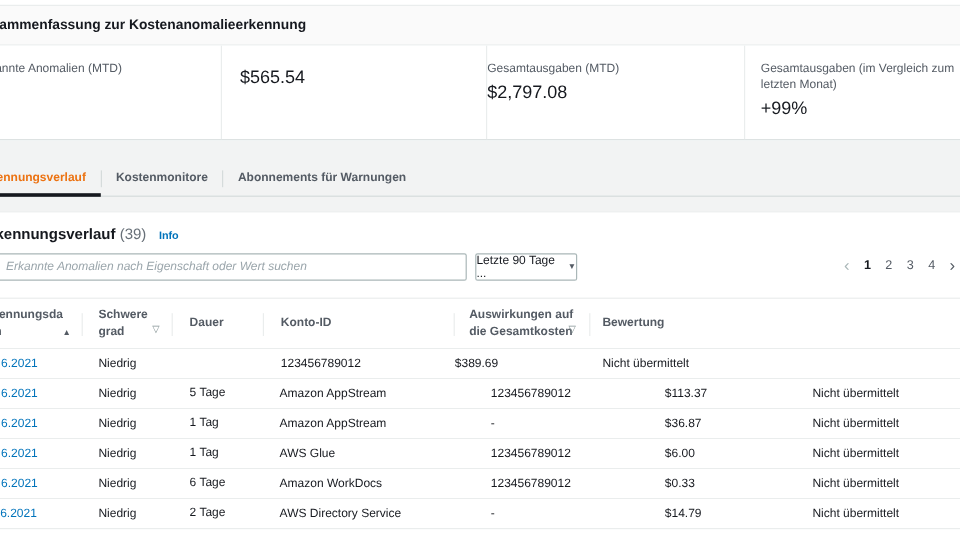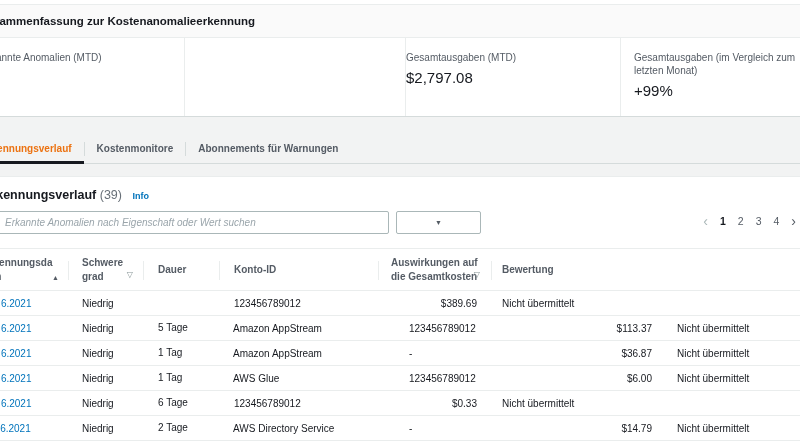--- a/index.html
+++ b/index.html
@@ -88,39 +88,40 @@
   .th.c2 .sort-able { right:11px; bottom:9px; font-size:8px; color:#879596; }
   .th.c6 .sort-able { right:12px; bottom:9px; font-size:8px; color:#879596; }
 
   .tr { display:flex; height:25px; align-items:center; border-bottom:1px solid #eaeded;
         font-size:10px; color:#16191f; background:#fff; }
   .td { overflow:hidden; white-space:nowrap; }
   .td.c1 { padding-left:37px; }
   .td.c1 a { color:#0073bb; text-decoration:none; cursor:pointer; }
   .td.c2 { padding-left:13px; } .td.c3 { padding-left:14px;margin-top:48px; }
   .td.c4 { padding-left:13px; } .td.c5 { padding-left:14px; }
-  .td.c6 { text-align:right; padding-right:15px; }
+  .td.c6 { padding-right:15px; }
   .td.c7 { padding-left:10px; }
 </style>
 </head>
 <body>
 
 <div class="viewport">
   <div class="page">
 
     <div class="top-sliver"></div>
 
     <div class="sum-card">
       <div class="sum-head">Zusammenfassung zur Kostenanomalieerkennung</div>
       <div class="sum-body">
         <div class="kpi kpi1">
           <div class="kpi-label">Erkannte Anomalien (MTD)</div>
           <div class="kpi-value"></div>
         </div>
         <div class="kpi kpi2">
+          <div class="kpi-value">$565.54</div>
         </div>
         <div class="kpi kpi3">
           <div class="kpi-label">Gesamtausgaben (MTD)</div>
           <div class="kpi-value">$2,797.08</div>
         </div>
         <div class="kpi kpi4">
           <div class="kpi-label">Gesamtausgaben (im Vergleich zum letzten Monat)</div>
           <div class="kpi-value">+99%</div>
         </div>
       </div>
@@ -139,20 +140,21 @@
     <div class="table-card">
       <div class="section-head">
         <span class="section-title">Erkennungsverlauf</span>
         <span class="section-count">(39)</span>
         <span class="info-link">Info</span>
       </div>
 
       <div class="toolbar">
         <input class="search-input" type="text" placeholder="Erkannte Anomalien nach Eigenschaft oder Wert suchen" style="">
         <div class="range-btn">
+          <span>Letzte 90 Tage ...</span>
           <span class="caret">▼</span>
         </div>
         <div class="pagination">
           <span class="page-chevron disabled">‹</span>
           <span id="page-nums" style="display:flex;gap:12px;">
               <span class="page-num active">1</span>
               <span class="page-num">2</span>
               <span class="page-num">3</span>
               <span class="page-num">4</span>
             </span>
@@ -221,20 +223,21 @@
           <div class="td c4">AWS Glue</div>
           <div class="td c5">123456789012</div>
           <div class="td c6">$6.00</div>
           <div class="td c7">Nicht übermittelt</div>
         </div>
 
         <div class="tr">
           <div class="td c1"><a>12.6.2021</a></div>
           <div class="td c2">Niedrig</div>
           <div class="td c3">2 Tage</div>
+          <div class="td c4">Amazon WorkDocs</div>
           <div class="td c5">123456789012</div>
           <div class="td c6">$0.33</div>
           <div class="td c7">Nicht übermittelt</div>
         </div>
 
         <div class="tr">
           <div class="td c1"><a>11.6.2021</a></div>
           <div class="td c2">Niedrig</div>
           <div class="td c3">2 Tage</div>
           <div class="td c4">AWS Directory Service</div>

